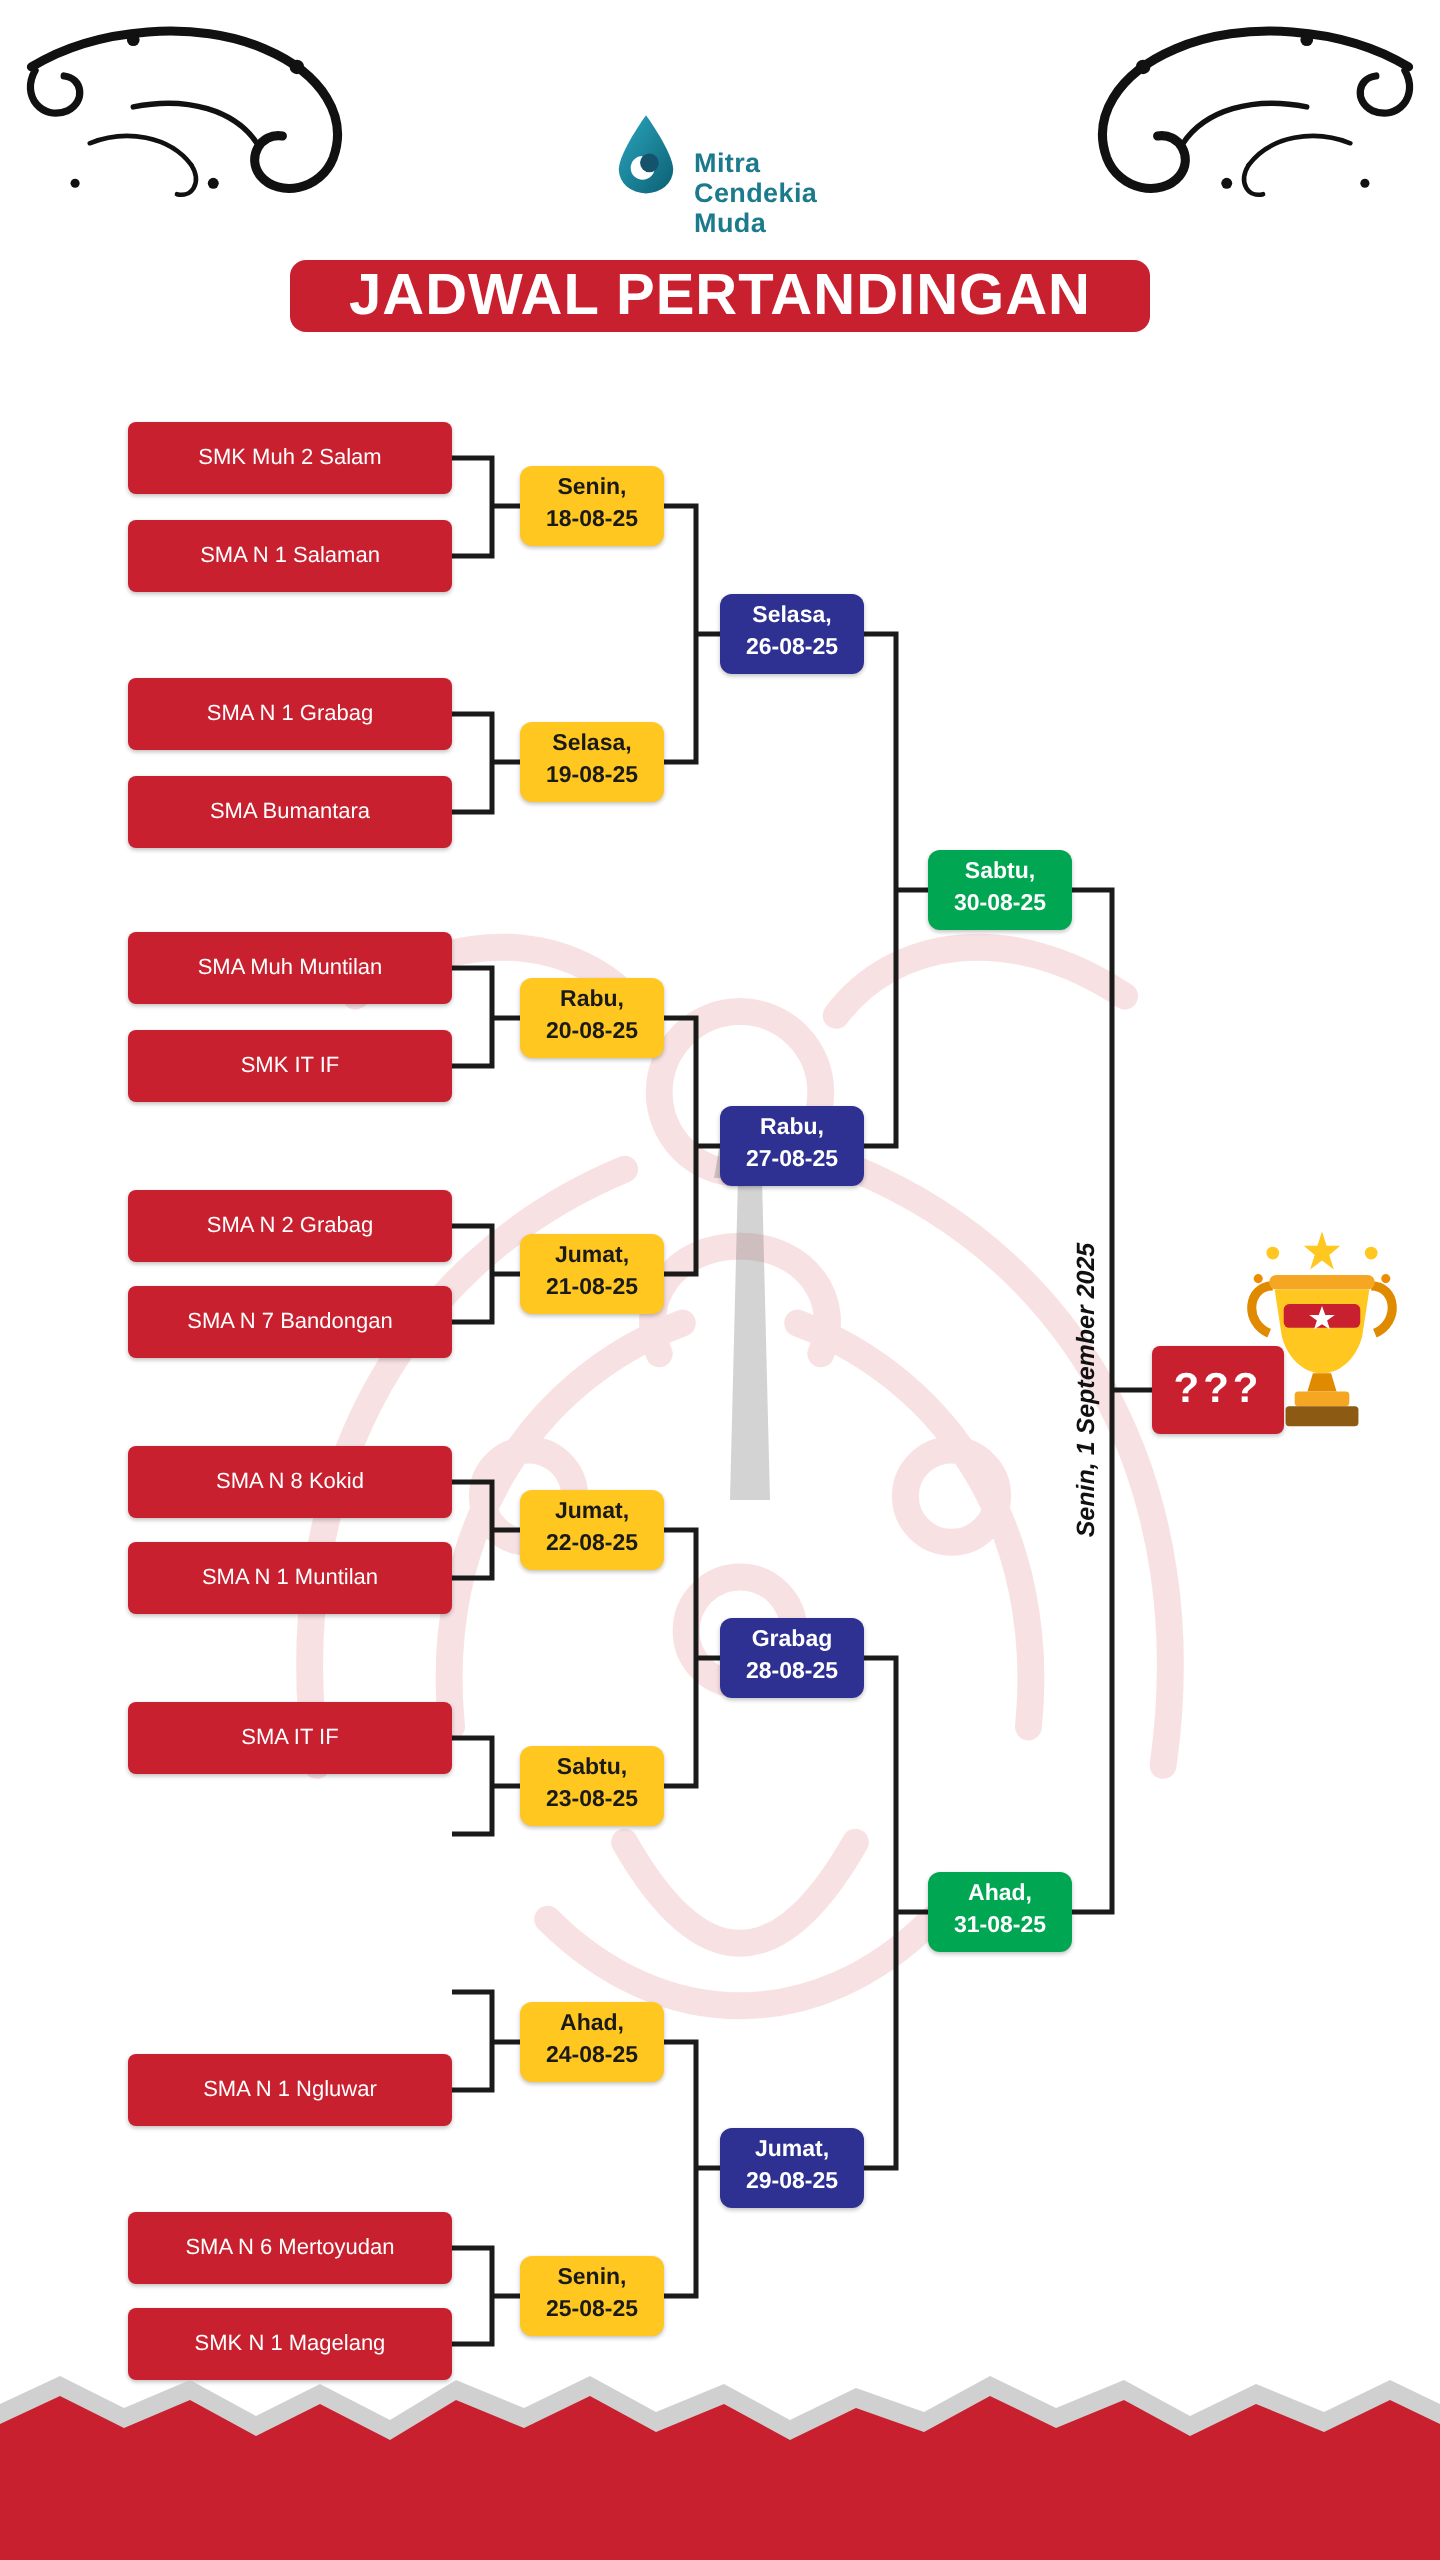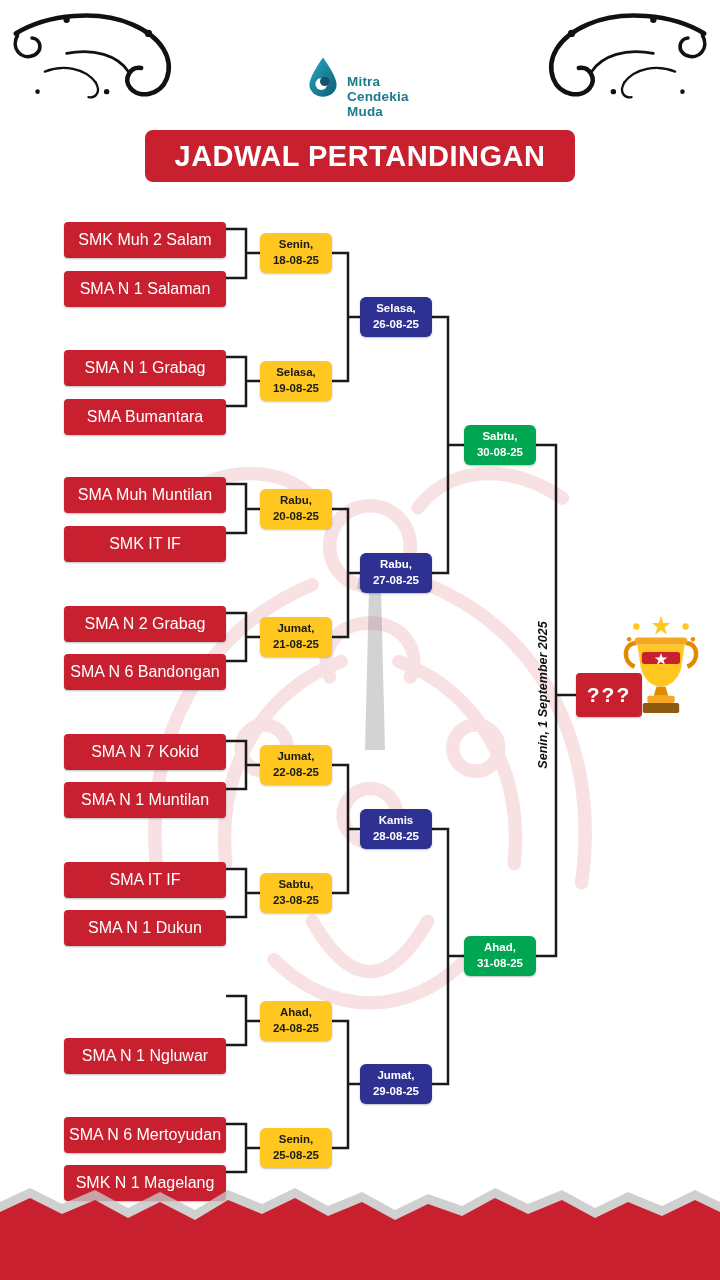--- a/index.html
+++ b/index.html
@@ -12,31 +12,30 @@
     --logo-teal:#1B7A8C;
   }
   *{margin:0;padding:0;box-sizing:border-box;}
   body{background:#777;font-family:"Liberation Sans",sans-serif;}
   #canvas{
     position:relative;width:720px;height:1280px;background:#ffffff;
     overflow:hidden;margin:0 auto;
   }
   .abs{position:absolute;}
   .banner{
-    left:145px;top:130px;width:430px;height:52px;
+    left:145px;top:130px;width:430px;height:36px;
     background:var(--banner-red);border-radius:8px;
     display:flex;align-items:center;justify-content:center;
     color:#fff;font-weight:bold;font-size:29px;letter-spacing:.5px;
   }
   .team-box{
     left:64px;width:162px;height:36px;background:var(--team-red);
     border-radius:4px;display:flex;align-items:center;justify-content:center;
-    color:#fff;font-size:16px;text-align:center;line-height:1.1;
+    color:#fff;font-size:11px;text-align:center;line-height:1.1;
     box-shadow:0 1px 2px rgba(0,0,0,.25);
-    margin-top:11px;
   }
   .date-box{
     width:72px;height:40px;border-radius:6px;
     display:flex;flex-direction:column;align-items:center;justify-content:center;
     font-weight:600;font-size:11.5px;line-height:1.35;
     text-align:center;box-shadow:0 1px 2px rgba(0,0,0,.25);
   }
   .yellow{left:260px;background:var(--match-yellow);color:#1a1a1a;}
   .blue{left:360px;background:var(--round2-blue);color:#fff;}
   .green{left:464px;background:var(--semifinal-green);color:#fff;}
@@ -166,25 +165,24 @@
     </g>
   </svg>
 
   <div class="abs team-box" style="top:211px">SMK Muh 2 Salam</div>
   <div class="abs team-box" style="top:260px">SMA N 1 Salaman</div>
   <div class="abs team-box" style="top:339px">SMA N 1 Grabag</div>
   <div class="abs team-box" style="top:466px">SMA Muh Muntilan</div>
   <div class="abs team-box" style="top:388px">SMA Bumantara</div>
   <div class="abs team-box" style="top:515px">SMK IT IF</div>
   <div class="abs team-box" style="top:595px">SMA N 2 Grabag</div>
-  <div class="abs team-box" style="top:643px">SMA N 6 Bandongan</div>
-  <div class="abs team-box" style="top:723px">SMA N 7 Kokid</div>
+  <div class="abs team-box" style="top:643px">SMA N 7 Bandongan</div>
+  <div class="abs team-box" style="top:723px">SMA N 8 Kokid</div>
   <div class="abs team-box" style="top:771px">SMA N 1 Muntilan</div>
   <div class="abs team-box" style="top:851px">SMA IT IF</div>
-  <div class="abs team-box" style="top:899px">SMA N 1 Dukun</div>
   <div class="abs team-box" style="top:1027px">SMA N 1 Ngluwar</div>
   <div class="abs team-box" style="top:1106px">SMA N 6 Mertoyudan</div>
   <div class="abs team-box" style="top:1154px">SMK N 1 Magelang</div>
 
   <div class="abs date-box yellow" style="top:233px">
     <span>Senin,</span>
     <span>18-08-25</span>
   </div>
   <div class="abs date-box yellow" style="top:361px">
     <span>Selasa,</span>
@@ -217,21 +215,21 @@
 
   <div class="abs date-box blue" style="top:297px">
     <span>Selasa,</span>
     <span>26-08-25</span>
   </div>
   <div class="abs date-box blue" style="top:553px">
     <span>Rabu,</span>
     <span>27-08-25</span>
   </div>
   <div class="abs date-box blue" style="top:809px">
-    <span>Kamis</span>
+    <span>Grabag</span>
     <span>28-08-25</span>
   </div>
   <div class="abs date-box blue" style="top:1064px">
     <span>Jumat,</span>
     <span>29-08-25</span>
   </div>
 
   <div class="abs date-box green" style="top:425px">
     <span>Sabtu,</span>
     <span>30-08-25</span>

